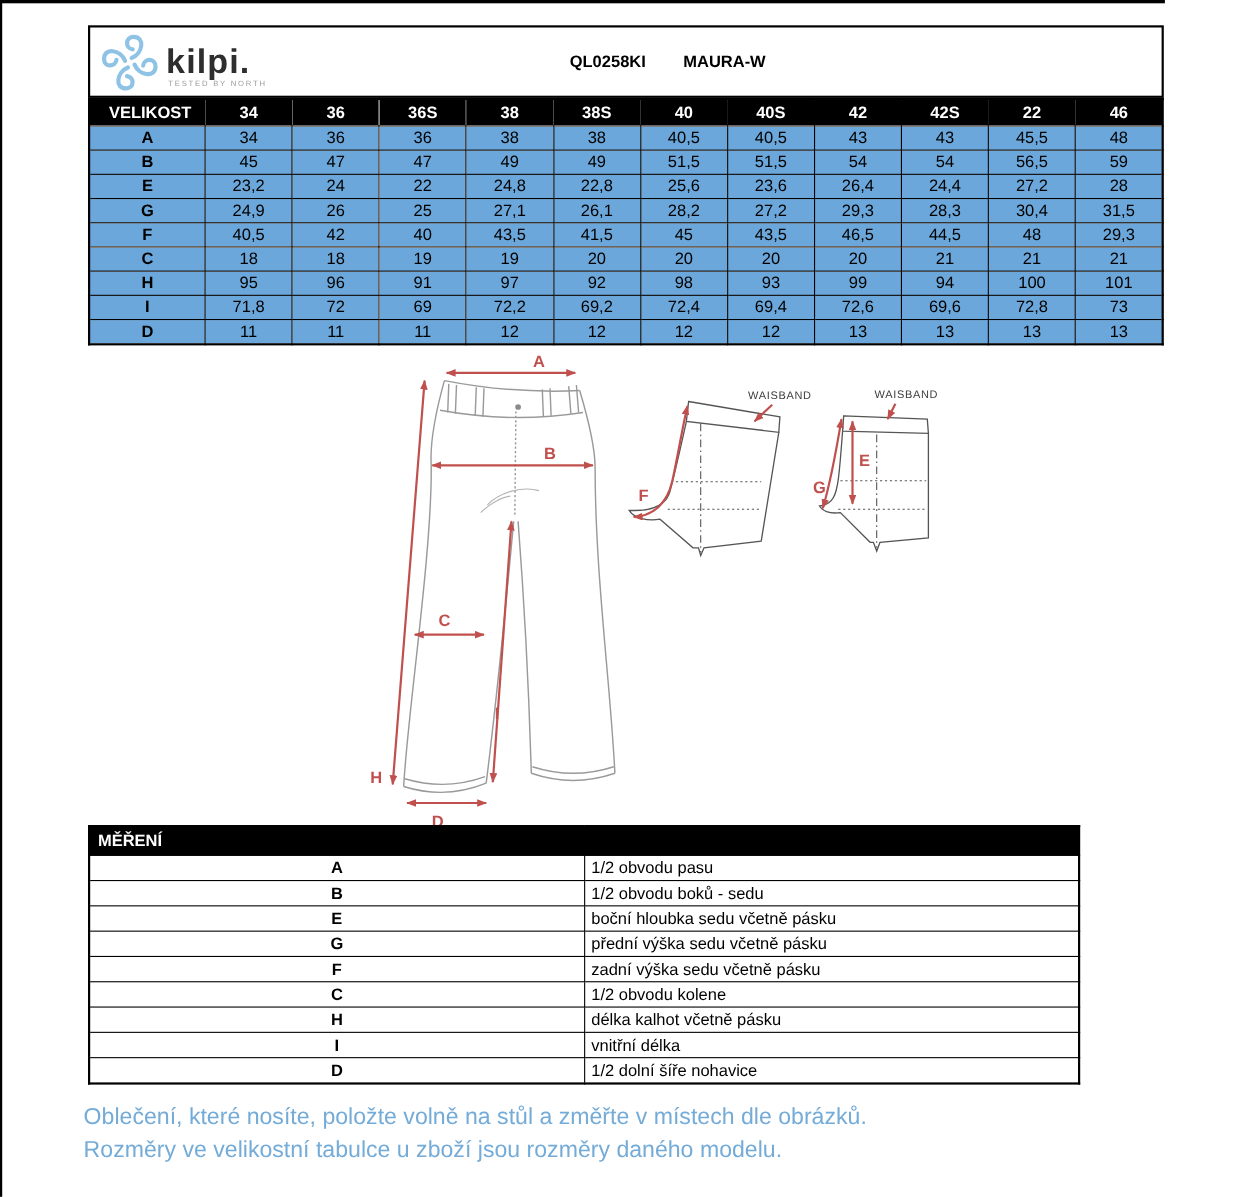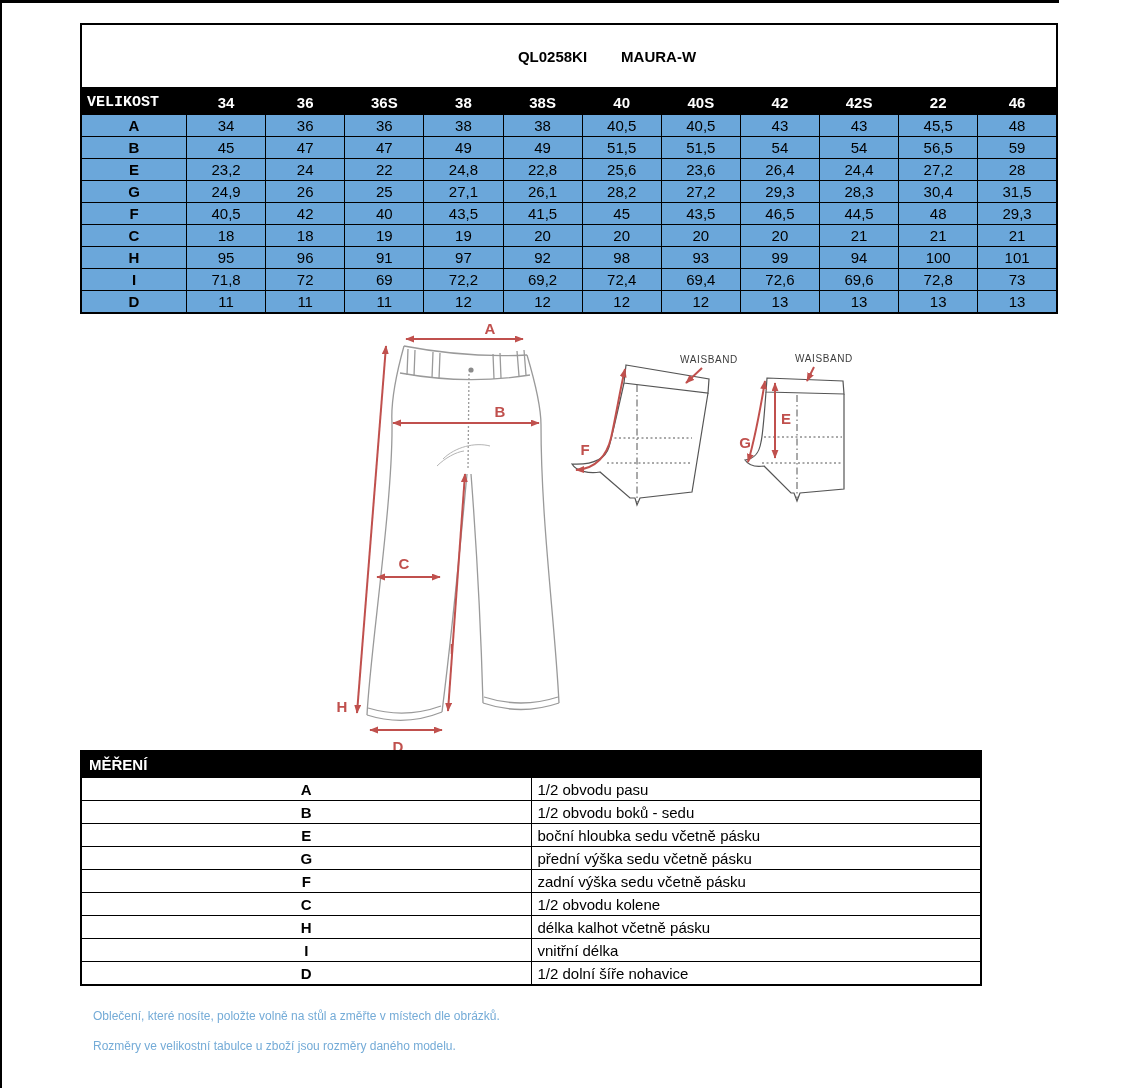--- a/index.html
+++ b/index.html
@@ -31,21 +31,21 @@
   }
 
   
   table{border-collapse:collapse;table-layout:fixed;}
   .size-table{
     position:absolute;left:80px;top:89px;width:978px;
     font-size:15px;border:2px solid #000;
   }
   .size-table th,.size-table td{border:1px solid #000;padding:0;text-align:center;overflow:hidden;}
   .size-table thead th{background:#000;color:#fff;font-weight:bold;height:23px;}
-  .size-table thead th.col-label{text-align:left;padding-left:5px;width:99px;font-family:Liberation Mono, monospace;}
+  .size-table thead th.col-label{text-align:center;padding-left:5px;width:99px;}
   .size-table tbody td{background:var(--blue);height:21px;font-weight:normal;}
   .size-table tbody td.row-label{font-weight:bold;}
 
   
   .measure-table{
     position:absolute;left:80px;top:750px;width:902px;
     font-size:15px;border:2px solid #000;background:#fff;
   }
   .measure-table th,.measure-table td{border:1px solid #000;padding:0;}
   .measure-table thead th{
@@ -62,31 +62,47 @@
   .panel{stroke:#555;stroke-width:1.2;fill:none;}
   .dashdot{stroke:#555;stroke-width:1;fill:none;stroke-dasharray:7 3 1.5 3;}
   .dots{stroke:#555;stroke-width:1;fill:none;stroke-dasharray:2 2.5;}
   .red{stroke:var(--red);stroke-width:2;fill:none;}
   .red-marker{fill:var(--red);}
   .red-label{fill:var(--red);font-weight:bold;font-size:15px;font-family:"Liberation Sans",sans-serif;}
   .wb-label{fill:#3c3c3c;font-size:10px;letter-spacing:0.6px;font-family:"Liberation Sans",sans-serif;}
 
   
   .footer{
-    position:absolute;left:93px;top:1001px;color:var(--footer-blue);
-    font-size:12px;line-height:30px;
+    position:absolute;left:76px;top:1001px;color:var(--footer-blue);
+    font-size:21px;line-height:30px;
   }
 </style>
 </head>
 <body>
 
 <div class="edge-top"></div>
 <div class="edge-left"></div>
 
 <div class="header-box">
+  <div class="logo">
+    <span>
+      <svg width="52" height="52" viewBox="-30 -30 60 60">
+        <g stroke="var(--logo-blue)" stroke-width="4.4" fill="none" stroke-linecap="round">
+          <path d="M2,-5 C14,-10 16,-27 4,-27 C-5,-27 -5,-15 3,-14" transform="rotate(0)"></path>
+          <path d="M2,-5 C14,-10 16,-27 4,-27 C-5,-27 -5,-15 3,-14" transform="rotate(90)"></path>
+          <path d="M2,-5 C14,-10 16,-27 4,-27 C-5,-27 -5,-15 3,-14" transform="rotate(180)"></path>
+          <path d="M2,-5 C14,-10 16,-27 4,-27 C-5,-27 -5,-15 3,-14" transform="rotate(270)"></path>
+        </g>
+      </svg>
+    </span>
+    <span class="logo-word">
+      <span class="logo-brand">kilpi.</span>
+      <span class="logo-tagline">TESTED BY NORTH</span>
+    </span>
+  </div>
   <div class="product">
     <span>QL0258KI</span>
     <span>MAURA-W</span>
   </div>
 </div>
 
 <table class="size-table">
   <thead>
     <tr>
         <th class="col-label">VELIKOST</th>

